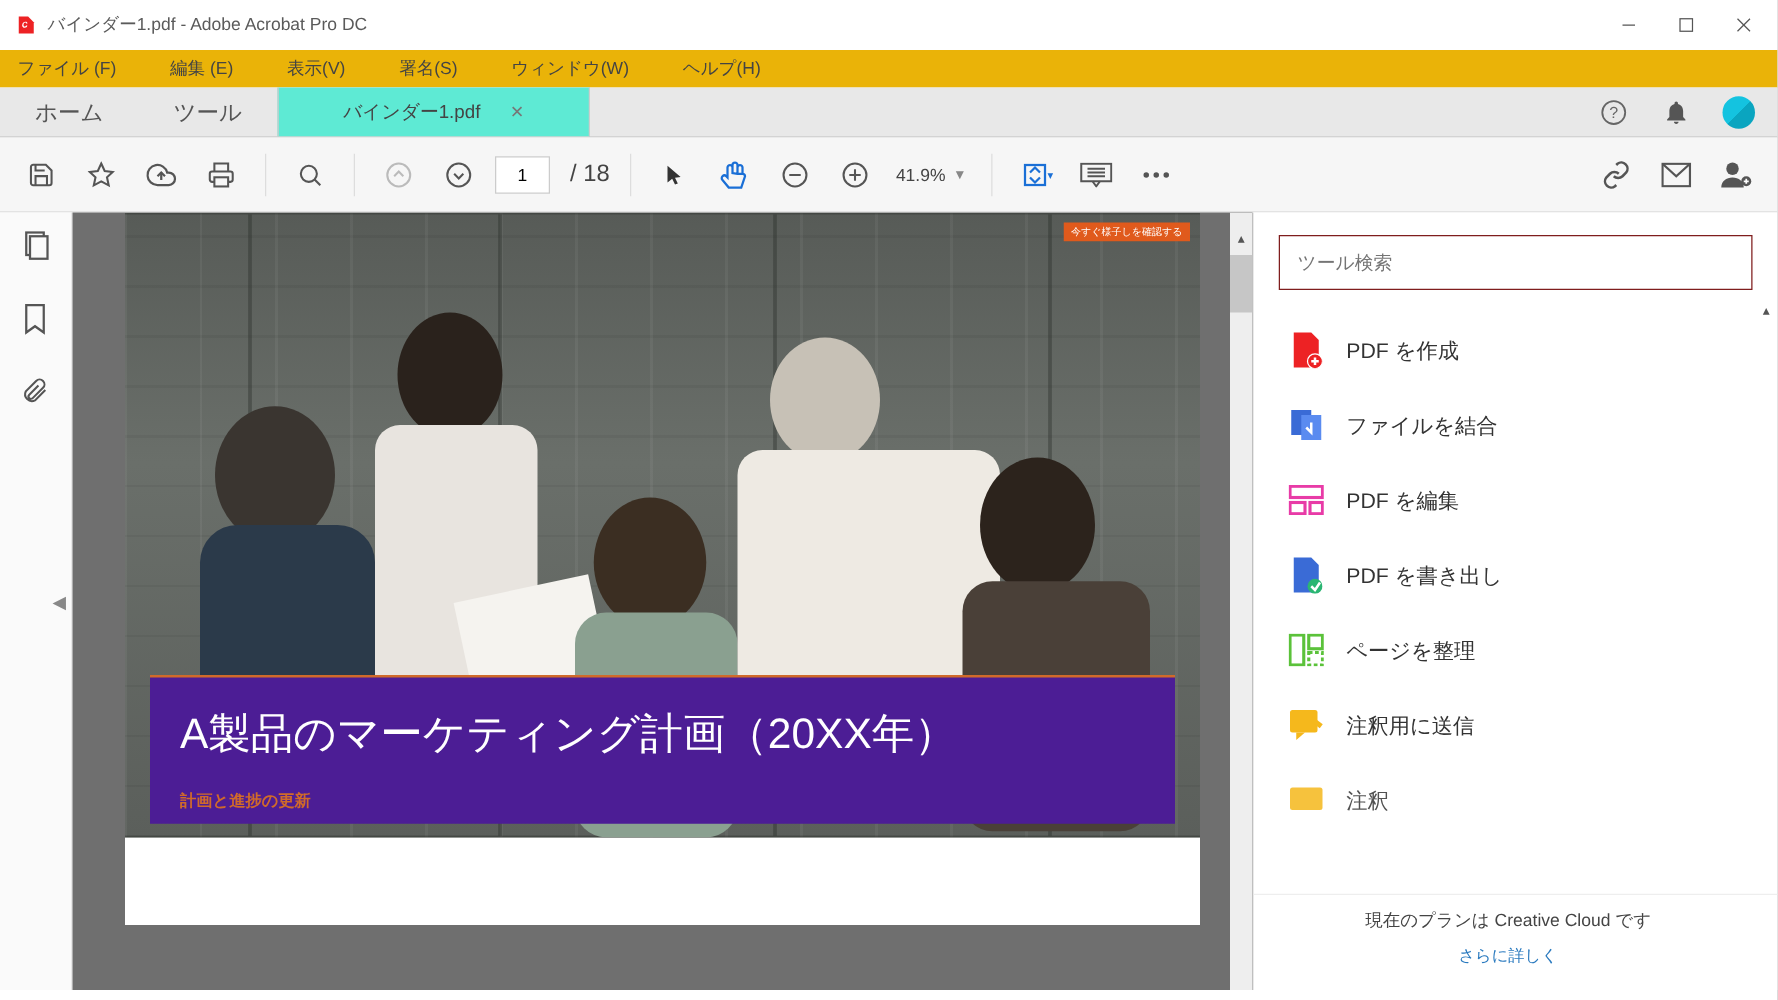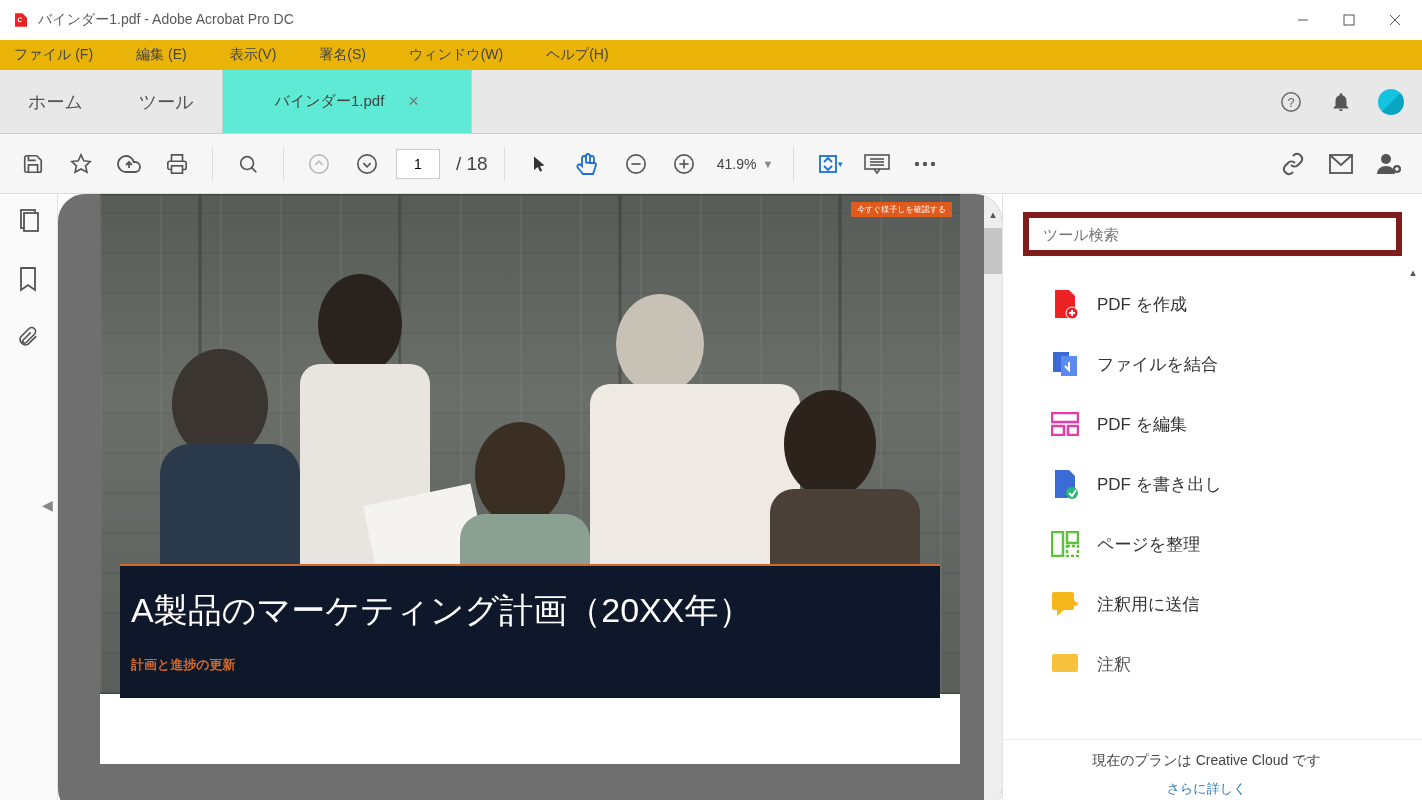--- a/index.html
+++ b/index.html
@@ -4,54 +4,54 @@
 <style>
 * { box-sizing: border-box; margin: 0; padding: 0; font-family: "Yu Gothic UI", "Meiryo", sans-serif; }
 html, body { width: 1422px; height: 800px; overflow: hidden; background: #fff; }
 .titlebar { height: 40px; display: flex; align-items: center; padding: 0 4px; background: #fff; }
 .titlebar .app-icon { width: 18px; height: 18px; margin: 0 8px; display:flex; align-items:center; justify-content:center;}
 .titlebar .title { font-size: 14px; color: #5a5a5a; }
 .titlebar .spacer { flex: 1; }
 .win-btn { width: 46px; height: 32px; display: flex; align-items: center; justify-content: center; color:#555; }
 .menubar { height: 30px; display: flex; gap: 35px; align-items: center; padding: 0 10px; background:#eab308; color:#444; font-size:14px;}
 .menubar .item { padding: 2px 4px; }
-.tabbar { height: 64px; background: #e8e8e8; display:flex; align-items:stretch; border-bottom:1px solid #ccc;}
+.tabbar { height: 40px; background: #e8e8e8; display:flex; align-items:stretch; border-bottom:1px solid #ccc;}
 .tabbar .home, .tabbar .tools { display:flex; align-items:center; justify-content:center; font-size:18px; color:#555; padding: 0 28px;}
 .tabbar .tab { display:flex; align-items:center; background:#5eead4; border-right:1px solid #ccc; border-left:1px solid #ccc; padding: 0 16px; font-size:15px; color:#444; min-width: 250px; justify-content:center; gap:24px; position:relative;}
 .tabbar .tab .close { color:#777; font-size:18px; }
 .tabbar .right { margin-left:auto; display:flex; align-items:center; gap:24px; padding:0 18px;}
 .tabbar .right .icon { width:26px; height:26px; color:#555; display:flex; align-items:center; justify-content:center; }
 .avatar { width:26px; height:26px; border-radius:50%; background: linear-gradient(135deg,#14c3e0 50%,#0aa5c0 50%); }
 .toolbar { height: 60px; background:#f6f6f6; border-bottom:1px solid #ddd; display:flex; align-items:center; padding:0 14px; gap:10px;}
 .toolbar .tbtn { width:38px; height:38px; display:flex; align-items:center; justify-content:center; color:#555; }
 .toolbar .sep { width:1px; height:34px; background:#ddd; margin:0 6px;}
 .toolbar .pagefield { width:44px; height:30px; border:1px solid #ccc; text-align:center; font-size:14px; background:#fff;}
 .toolbar .pagecount { font-size:19px; color:#444; margin-left:6px;}
 .toolbar .zoom { display:flex; align-items:center; gap:6px; font-size:14px; color:#444; padding:0 4px;}
 .toolbar .zoom .chev { font-size:11px; color:#888;}
 .toolbar .grow { flex:1; }
 .workspace { height: 622px; display:flex; }
 .leftbar { width:58px; background:#fafafa; border-right:1px solid #e2e2e2; display:flex; flex-direction:column; align-items:center; padding-top:14px; gap:34px;}
 .leftbar .ico { width:24px; height:24px; color:#555; }
 .leftbar .tri { position:absolute; left:42px; top:50%; transform:translateY(-50%); color:#888; font-size:14px;}
-.canvas { flex:1; background:#6f6f6f; position:relative; display:flex; justify-content:center; align-items:flex-start; padding-top:0; overflow:hidden;border-radius:27px;}
+.canvas { flex:1; background:#6f6f6f; position:relative; display:flex; justify-content:center; align-items:flex-start; padding-top:0; overflow:hidden;}
 .page { width: 860px; height: 570px; background:#fff; margin-top:0; position:relative; overflow:hidden;}
 .photo { width:100%; height:500px; background: linear-gradient(180deg,#575b57 0%, #6a6f6a 40%, #5b5f5b 100%); position:relative; display:block;}
 .photo::before { content:""; position:absolute; inset:0; background: repeating-linear-gradient(90deg, rgba(255,255,255,0.05) 0 2px, transparent 2px 60px), repeating-linear-gradient(0deg, rgba(0,0,0,0.05) 0 2px, transparent 2px 40px);}
-.overlay-box { position:absolute; left:20px; right:20px; top:370px; height:134px; background:#0f172a; border-top:2px solid #d06a2a; padding:22px 11px;}
+.overlay-box { position:absolute; left:20px; right:20px; top:370px; height:119px; background:#4c1d95; border-top:2px solid #d06a2a; padding:22px 24px;}
 .overlay-title { color:#fff; font-size:34px; font-weight:400;}
 .overlay-sub { color:#d06a2a; font-size:13px; margin-top:22px; font-weight:600;}
 .watermark { position:absolute; top:8px; right:8px; background:#e05a1c; color:#fff; font-size:8px; padding:2px 6px;}
 .scrolltrack { position:absolute; right:0; top:0; bottom:0; width:18px; background:#eee;}
 .scrollthumb { position:absolute; right:0; top:34px; width:18px; height:46px; background:#c6c6c6;}
 .scrollup { position:absolute; right:0; top:14px; width:18px; height:18px; text-align:center; font-size:11px; color:#555;}
 .rightpanel { width:420px; background:#fff; border-left:1px solid #e2e2e2; display:flex; flex-direction:column;}
-.rightpanel .search { margin:18px 20px 10px 20px; border:6px solid #7f1d1d; height:44px; padding:0 14px; font-size:15px; color:#888;}
+.rightpanel .search { margin:18px 20px 10px 20px; border:1px solid #7f1d1d; height:44px; padding:0 14px; font-size:15px; color:#888;}
 .tool-list { flex:1; overflow:hidden; padding:8px 0; position:relative;}
-.tool-item { display:flex; align-items:center; gap:18px; padding:16px 28px; font-size:17px; color:#333; font-weight:500;margin-left:20px;}
+.tool-item { display:flex; align-items:center; gap:18px; padding:16px 28px; font-size:17px; color:#333; font-weight:500;}
 .tool-item .ticon { width:28px; height:28px; display:flex; align-items:center; justify-content:center;}
 .footer { padding:12px 12px 18px 0; text-align:center; font-size:14px; color:#444; border-top:1px solid #eee;}
 .footer .link { color:#2a7abf; font-size:13px; display:block; margin-top:10px;}
 .toolbar .blue { color:#1a6fd6; }
 .rp-scroll { position:absolute; right:0; top:0; width:18px; height:100%; }
 .rp-scroll .up { position:absolute; top:0; right:0; width:18px; height:18px; text-align:center; color:#555; font-size:11px;}
 svg { display:block; }
 </style>
 </head>
 <body>

